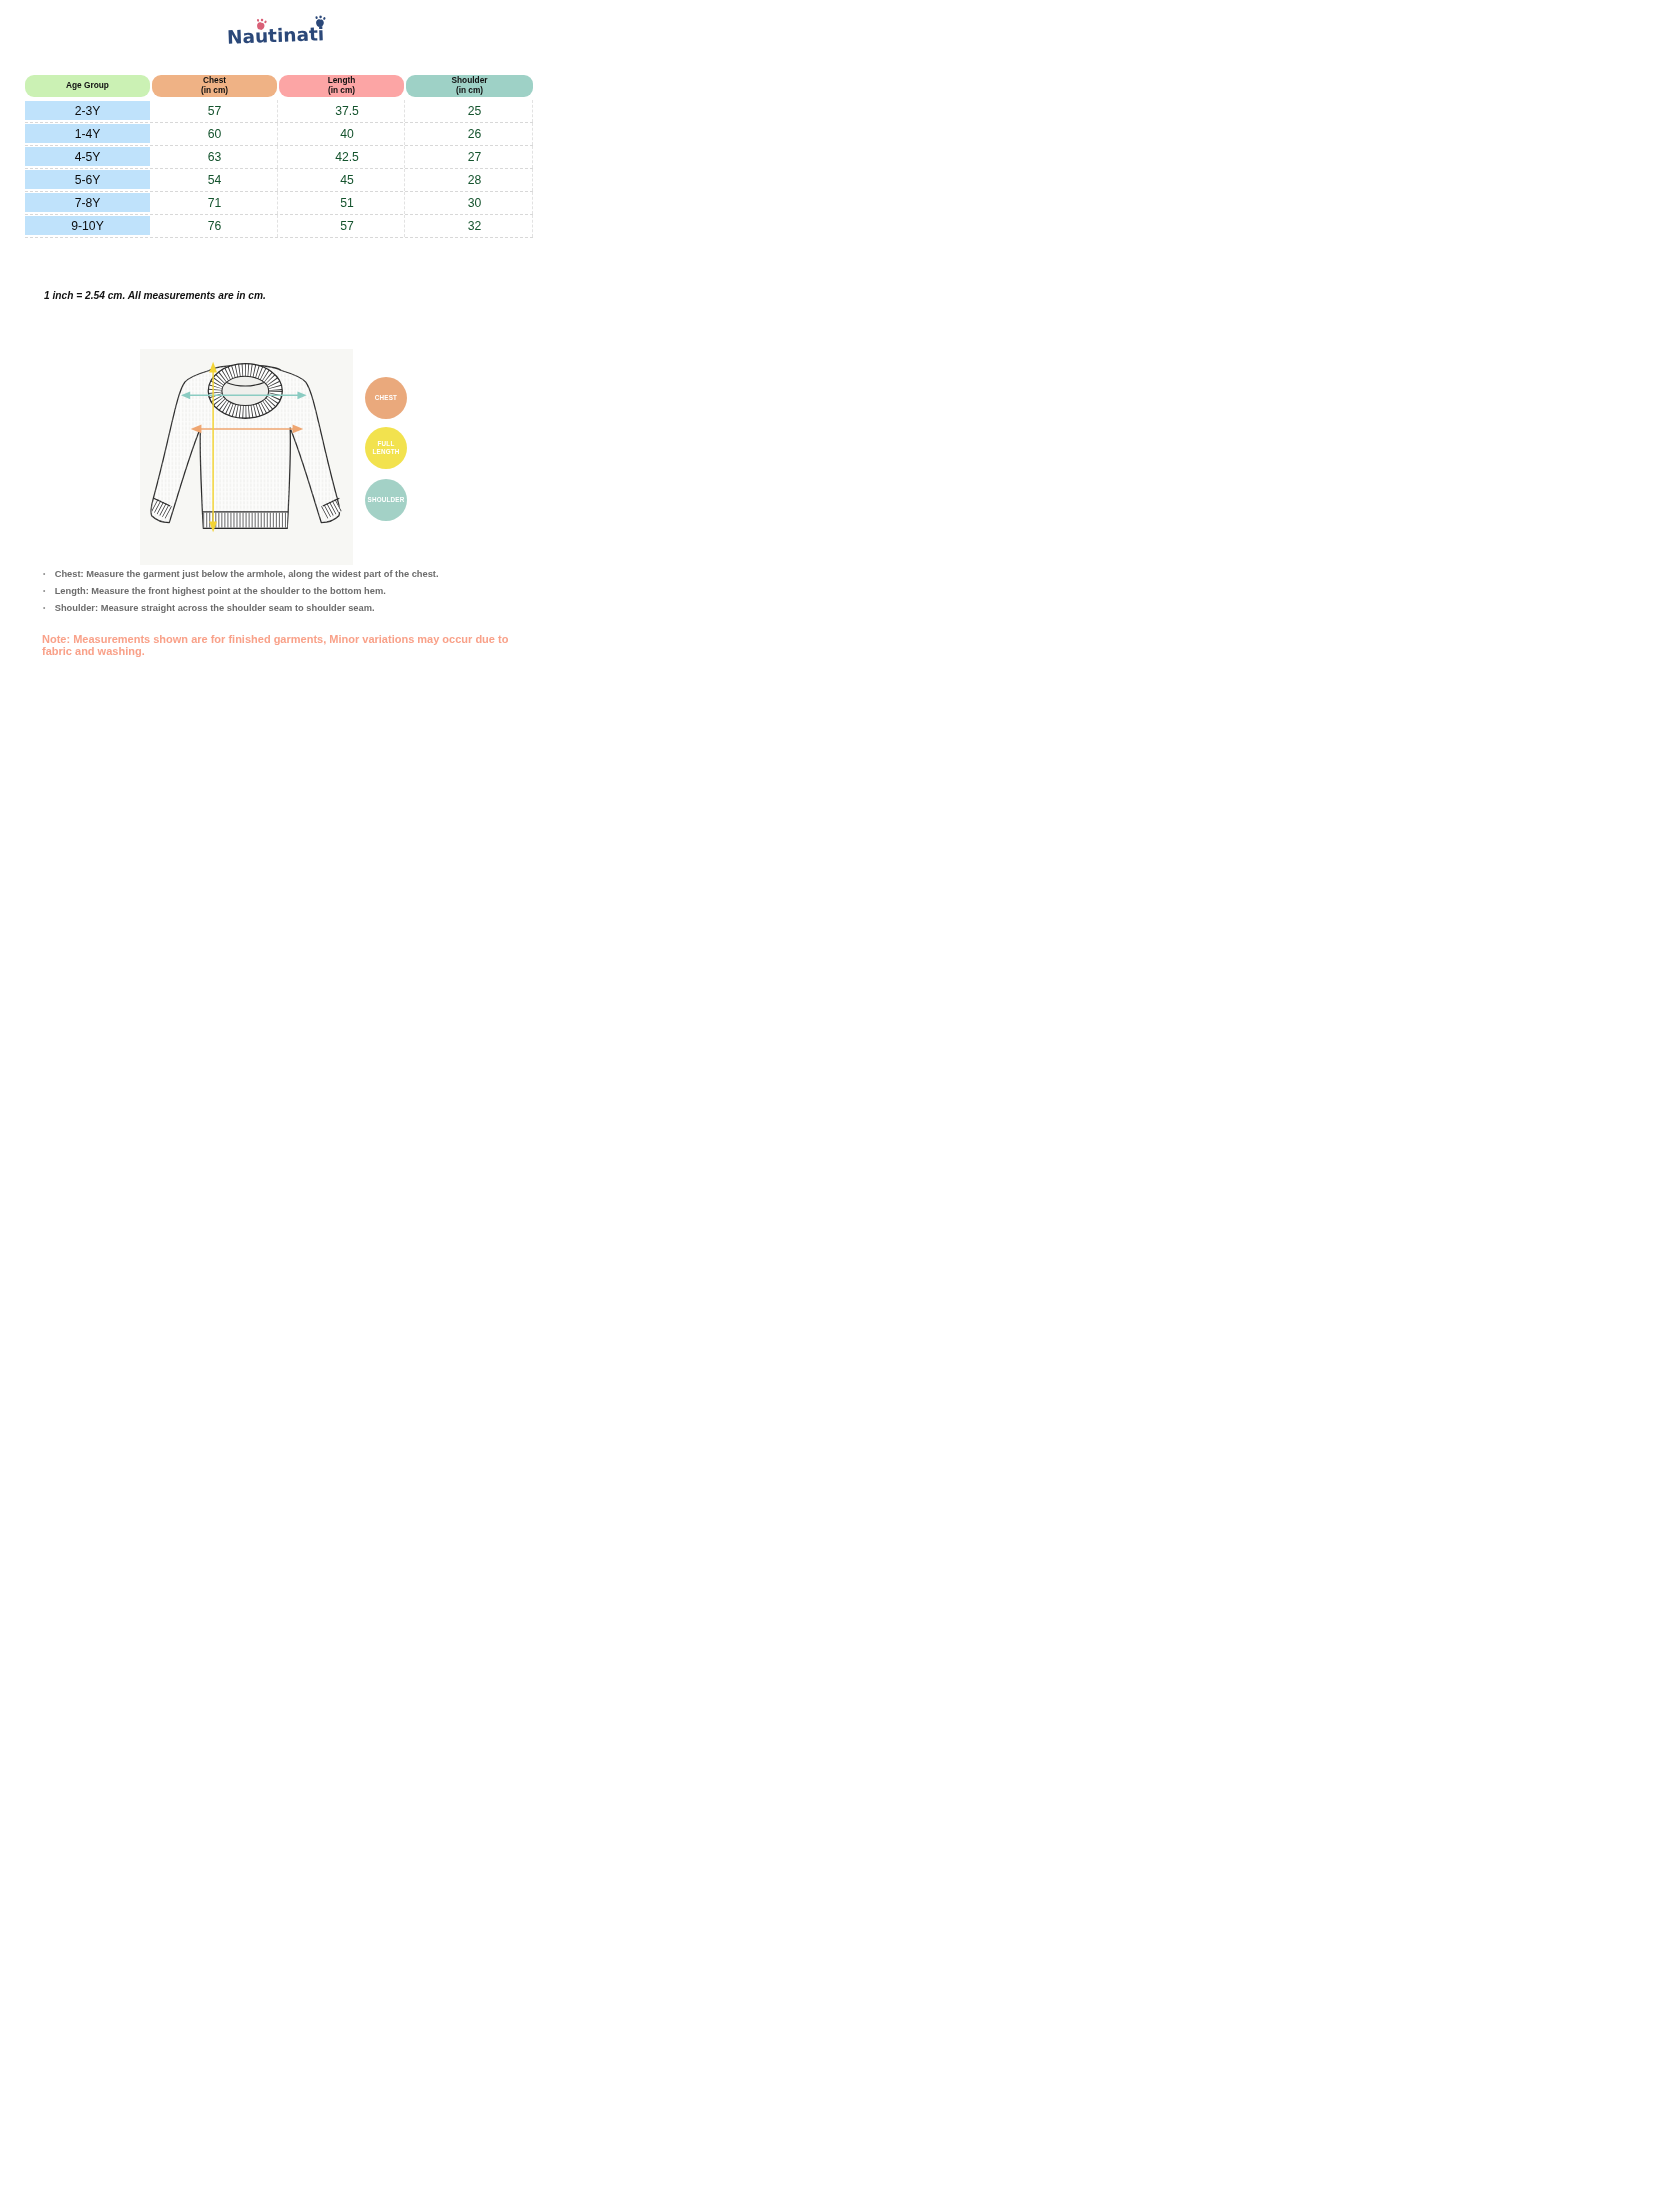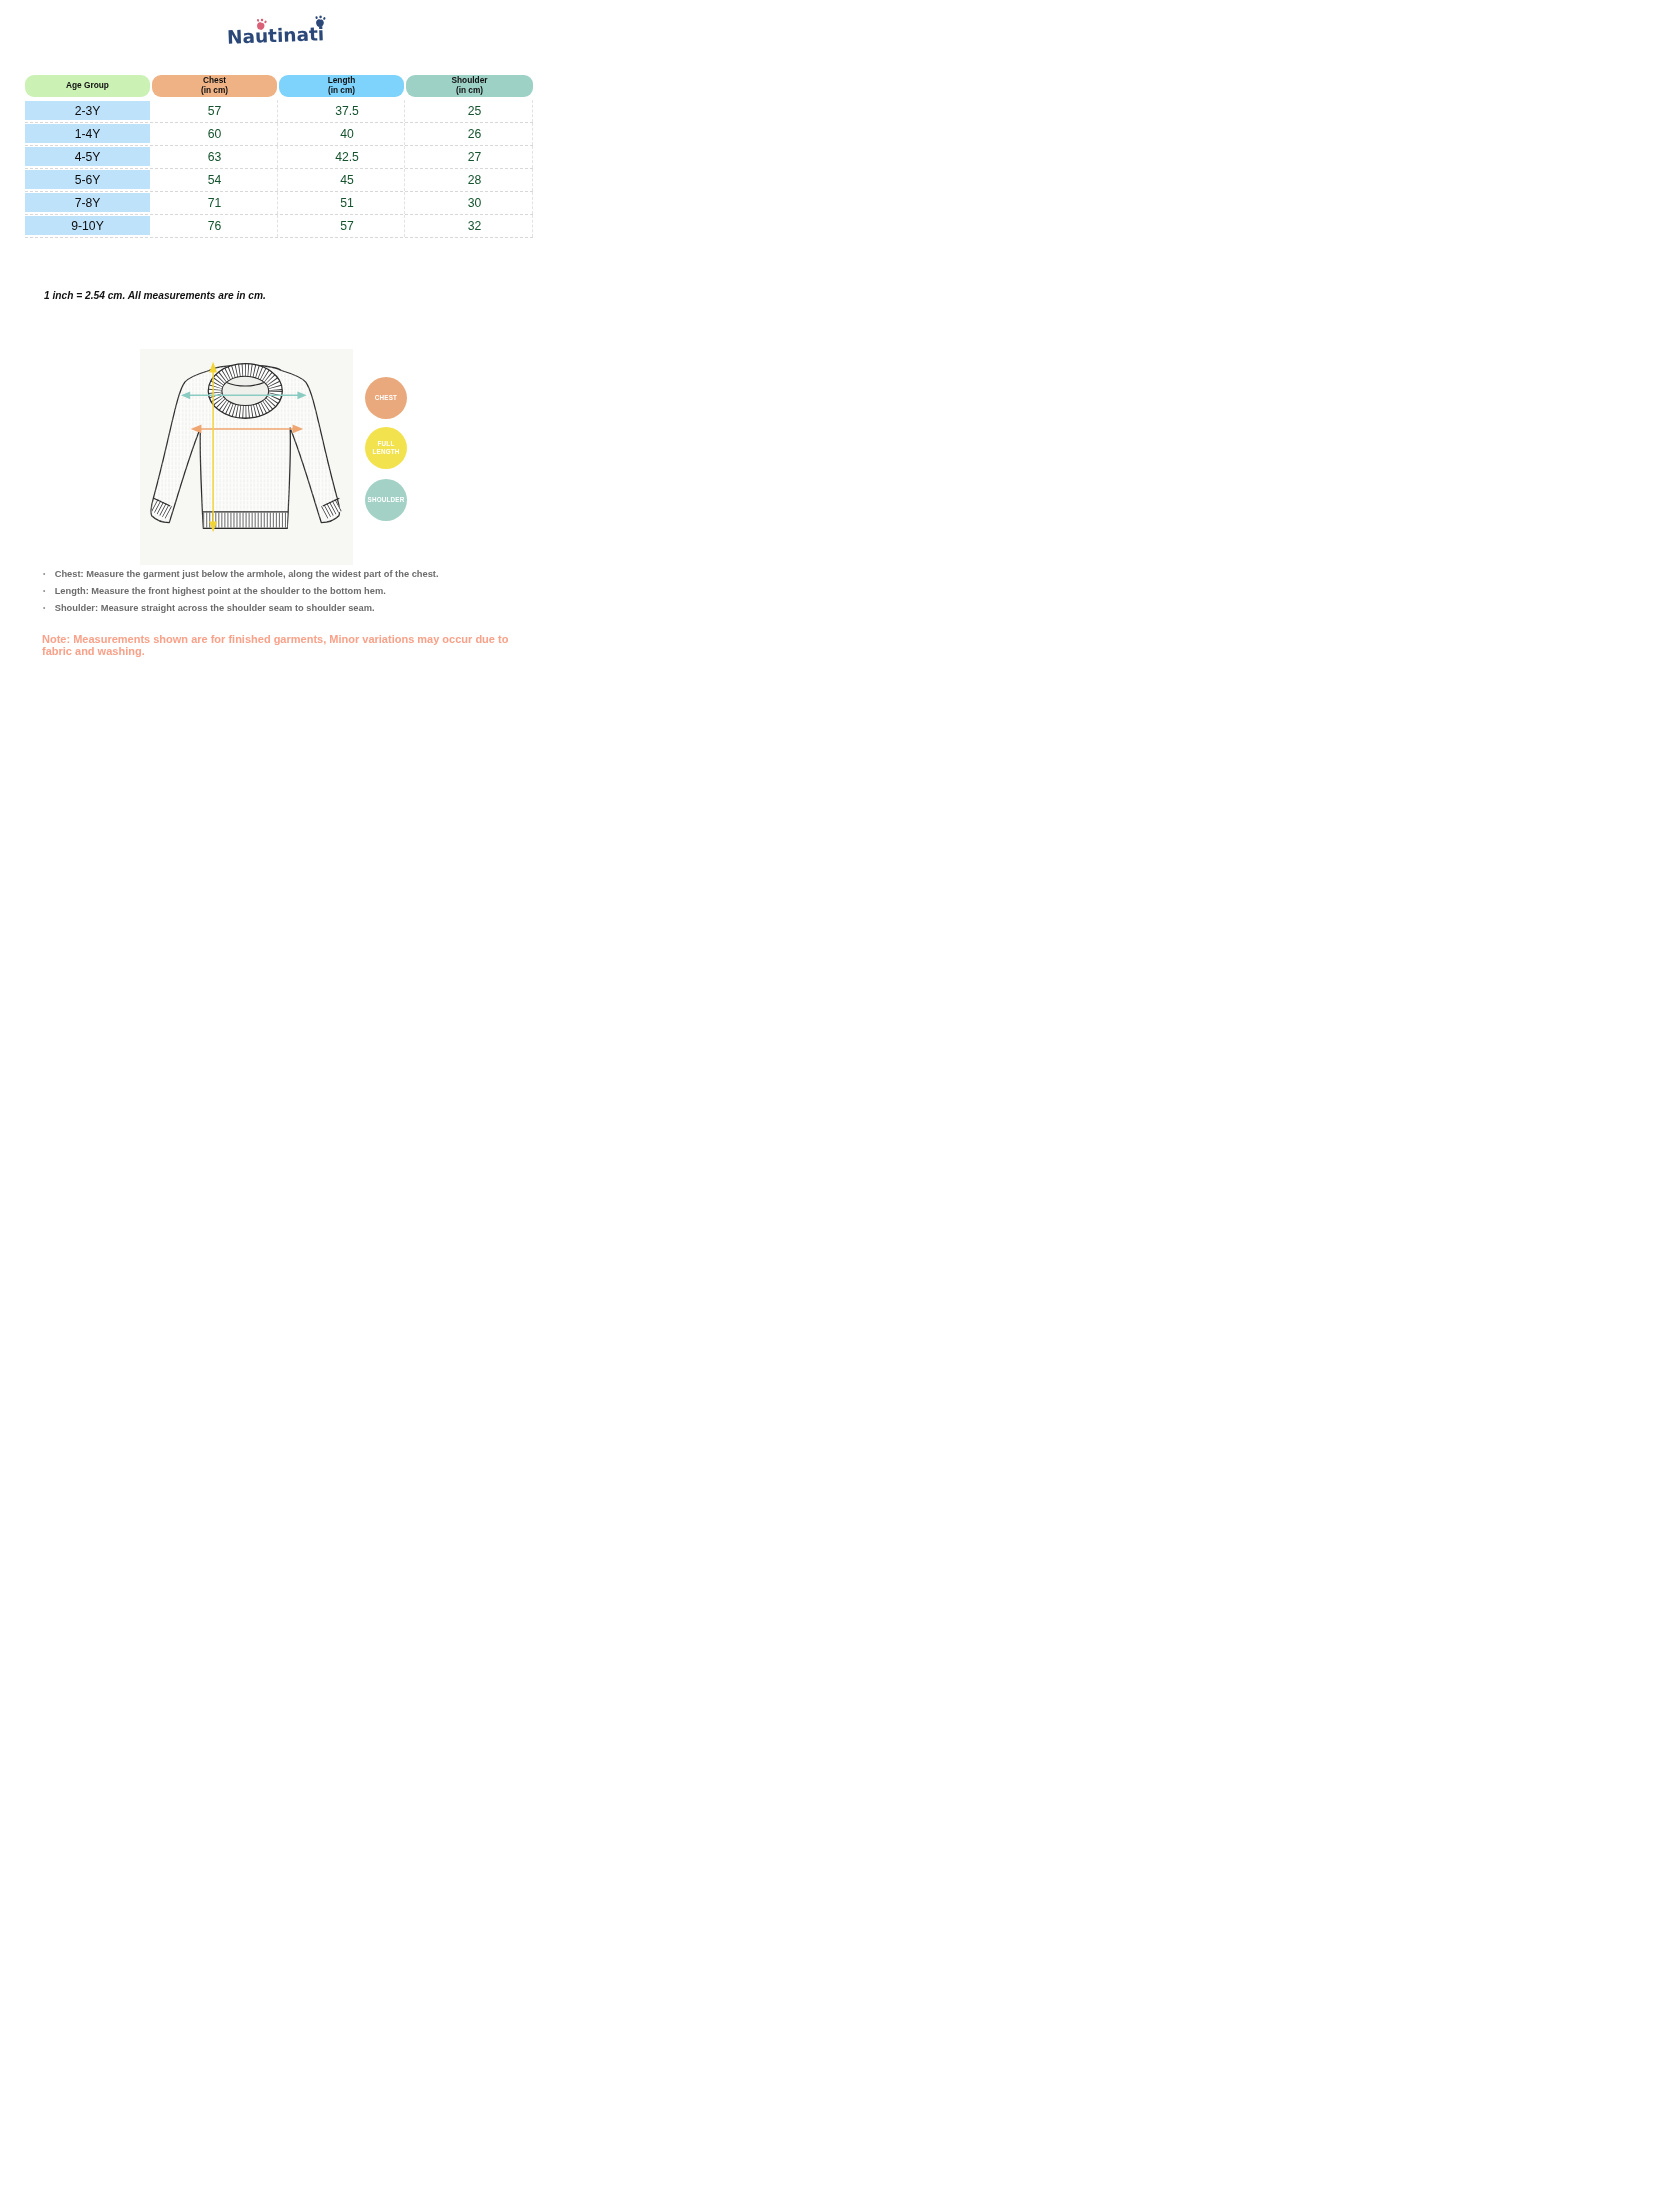--- a/index.html
+++ b/index.html
@@ -31,21 +31,21 @@
   .head-row {
     display:grid; grid-template-columns:125px 125px 125px 1fr; column-gap:2px;
     height:22.4px; margin-bottom:2.4px;
   }
   .hc {
     display:flex; flex-direction:column; align-items:center; justify-content:center;
     font-weight:700; font-size:8.3px; line-height:1.2; color:#111; text-align:center;border-radius:9px;
   }
   .hc-age      { background:#cbf1b4; }
   .hc-chest    { background:#efb285; }
-  .hc-length   { background:#7dd3fc; }
+  .hc-length   { background:#fca5a5; }
   .hc-shoulder { background:#9ed1c6; }
 
   .trow {
     display:grid; grid-template-columns:125px 1fr; column-gap:2px;
     height:23px; border-bottom:1px dashed #d8d8d8; box-sizing:border-box;
   }
   .age-cell {
     background:#bfe2fb; margin:1px 0 1.5px 0;
     display:flex; align-items:center; justify-content:center;
     font-size:12.2px; color:#0c0c0c;

